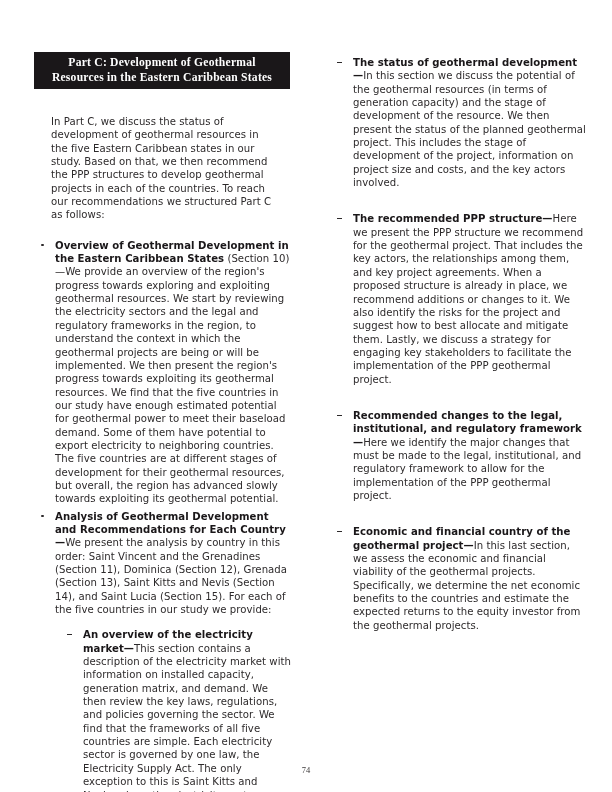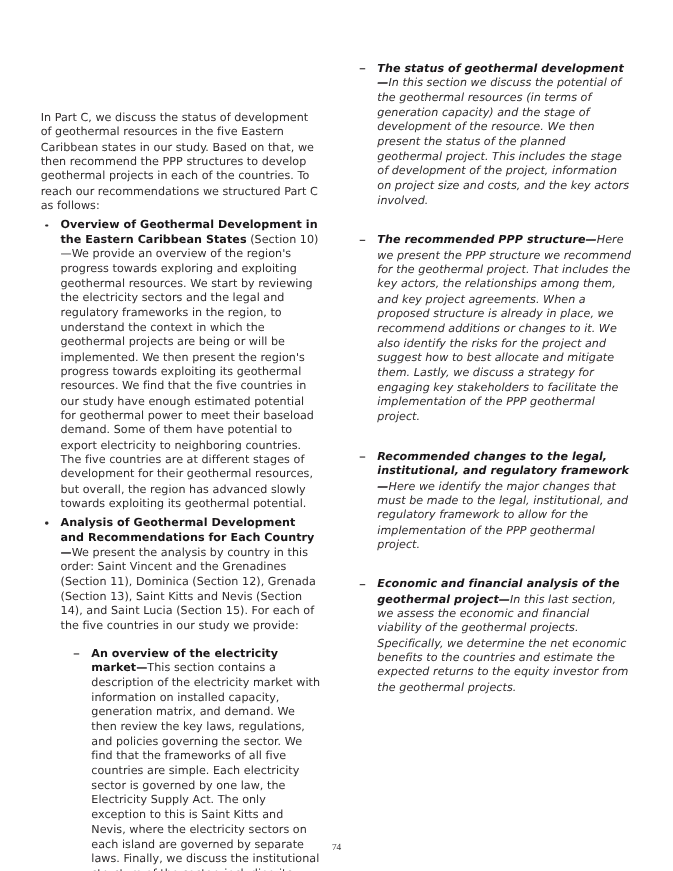--- a/index.html
+++ b/index.html
@@ -52,28 +52,27 @@
   .col {
     position: absolute;
     box-sizing: border-box;
   }
   .col-left {
     left: 34px;
     top: 98px;
     width: 258px;
   }
   .col-right {
-    left: 326px;
+    left: 336px;
     top: 56px;
     width: 250px;
-    font-style: italic;
   }
 
   p.para {
-    margin: 3px;
+    margin: 17px;
     font-size: 10.15px;
     line-height: 13.35px;
     color: #2d2a2b;
     letter-spacing: 0.004em;
   }
 
   
   ul.lvl1 {
     list-style: none;
     margin: 0;
@@ -144,20 +143,23 @@
     font-family: "Liberation Serif", "DejaVu Serif", serif;
     font-size: 8.5px;
     color: #3a3738;
   }
 </style>
 </head>
 <body>
 
 <div class="page">
 
+  <div class="part-banner">
+    <span class="part-banner-text">Part C: Development of Geothermal Resources in the Eastern Caribbean States</span>
+  </div>
 
   <div class="col col-left">
 
     <p class="para">In Part C, we discuss the status of development of geothermal resources in the five Eastern Caribbean states in our study. Based on that, we then recommend the PPP structures to develop geothermal projects in each of the countries. To reach our recommendations we structured Part C as follows:</p>
 
     <ul class="lvl1">
 
       <li>
         <span class="dot-marker"></span>
         <p class="item-text"><span class="item-head">Overview of Geothermal Development in the Eastern Caribbean States</span><span> </span><span>(Section 10)—We provide an overview of the region's progress towards exploring and exploiting geothermal resources. We start by reviewing the electricity sectors and the legal and regulatory frameworks in the region, to understand the context in which the geothermal projects are being or will be implemented. We then present the region's progress towards exploiting its geothermal resources. We find that the five countries in our study have enough estimated potential for geothermal power to meet their baseload demand. Some of them have potential to export electricity to neighboring countries. The five countries are at different stages of development for their geothermal resources, but overall, the region has advanced slowly towards exploiting its geothermal potential.</span></p>
@@ -193,21 +195,21 @@
         <p class="item-text"><span class="item-head">The recommended PPP structure—</span><span>Here we present the PPP structure we recommend for the geothermal project. That includes the key actors, the relationships among them, and key project agreements. When a proposed structure is already in place, we recommend additions or changes to it. We also identify the risks for the project and suggest how to best allocate and mitigate them. Lastly, we discuss a strategy for engaging key stakeholders to facilitate the implementation of the PPP geothermal project.</span></p>
       </li>
 
       <li>
         <span class="dash-marker"></span>
         <p class="item-text"><span class="item-head">Recommended changes to the legal, institutional, and regulatory framework—</span><span>Here we identify the major changes that must be made to the legal, institutional, and regulatory framework to allow for the implementation of the PPP geothermal project.</span></p>
       </li>
 
       <li>
         <span class="dash-marker"></span>
-        <p class="item-text"><span class="item-head">Economic and financial analysis of the geothermal project—</span><span>In this last section, we assess the economic and financial viability of the geothermal projects. Specifically, we determine the net economic benefits to the countries and estimate the expected returns to the equity investor from the geothermal projects.</span></p>
+        <p class="item-text"><span class="item-head">Economic and financial country of the geothermal project—</span><span>In this last section, we assess the economic and financial viability of the geothermal projects. Specifically, we determine the net economic benefits to the countries and estimate the expected returns to the equity investor from the geothermal projects.</span></p>
       </li>
 
     </ul>
   </div>
 
   <div class="page-number">74</div>
 
 </div>
 
 </body></html>

